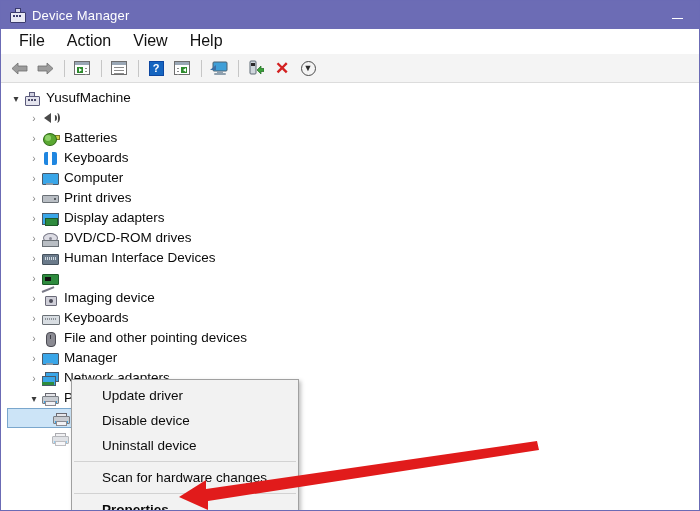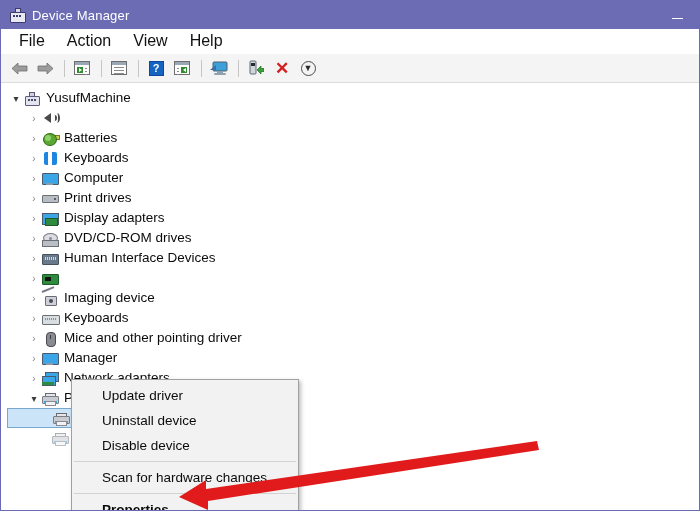--- a/index.html
+++ b/index.html
@@ -418,21 +418,21 @@
           <span class="kbd"></span>
         </span>
       <span class="label">Keyboards</span>
     </div>
 
     <div class="row depth1">
       <span class="chev">›</span>
       <span class="ico">
           <span class="mouse"></span>
         </span>
-      <span class="label">Mice and other pointing driver</span>
+      <span class="label">File and other pointing devices</span>
     </div>
 
     <div class="row depth1">
       <span class="chev">›</span>
       <span class="ico">
           <span class="mon"></span>
           <span class="mon-st"></span>
         </span>
       <span class="label">Manager</span>
     </div>
@@ -483,22 +483,22 @@
             </span>
             <span class="pout"></span>
           </span>
       </span>
       <span class="label"></span>
     </div>
   </div>
 
   <div class="ctxmenu">
     <div class="ctxitem">Update driver</div>
+    <div class="ctxitem">Disable device</div>
     <div class="ctxitem">Uninstall device</div>
-    <div class="ctxitem">Disable device</div>
     <div class="ctxsep"></div>
     <div class="ctxitem">Scan for hardware changes</div>
     <div class="ctxsep"></div>
     <div class="ctxitem bold">Properties</div>
   </div>
 
   <svg class="arrow-annot" viewBox="0 0 700 511">
     <g fill="#e11b1b">
       <path d="M536 440 L205 488 L205 479 L178 496 L207 509 L207 500 L538 449 Z"></path>
     </g>

